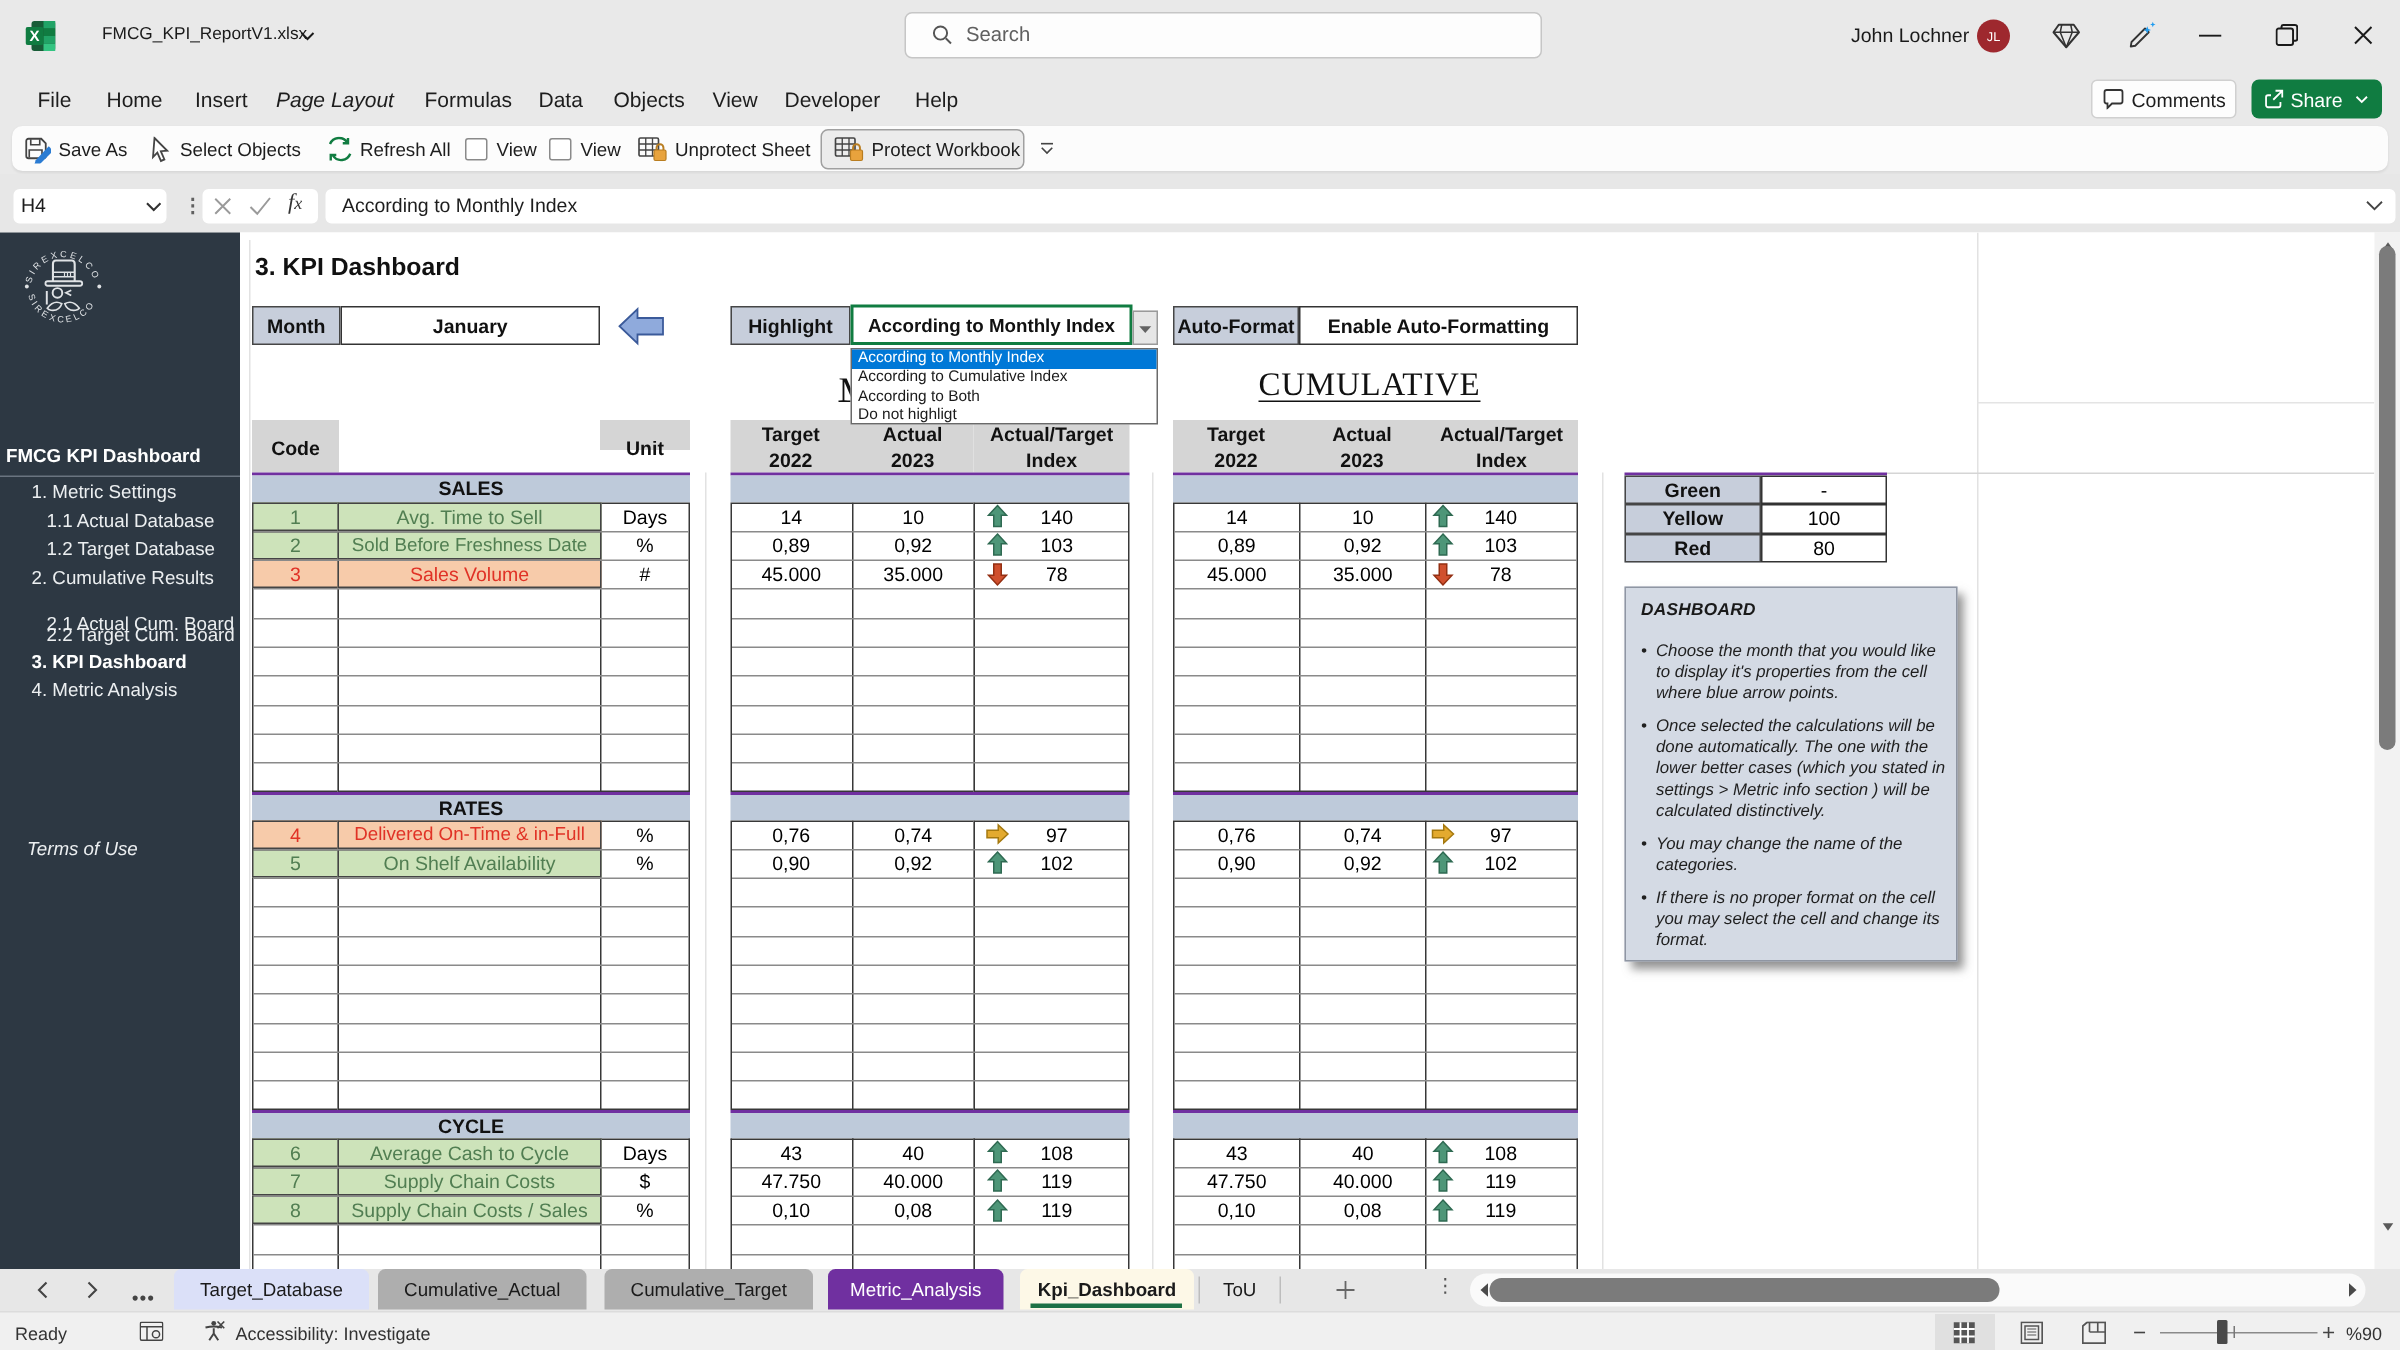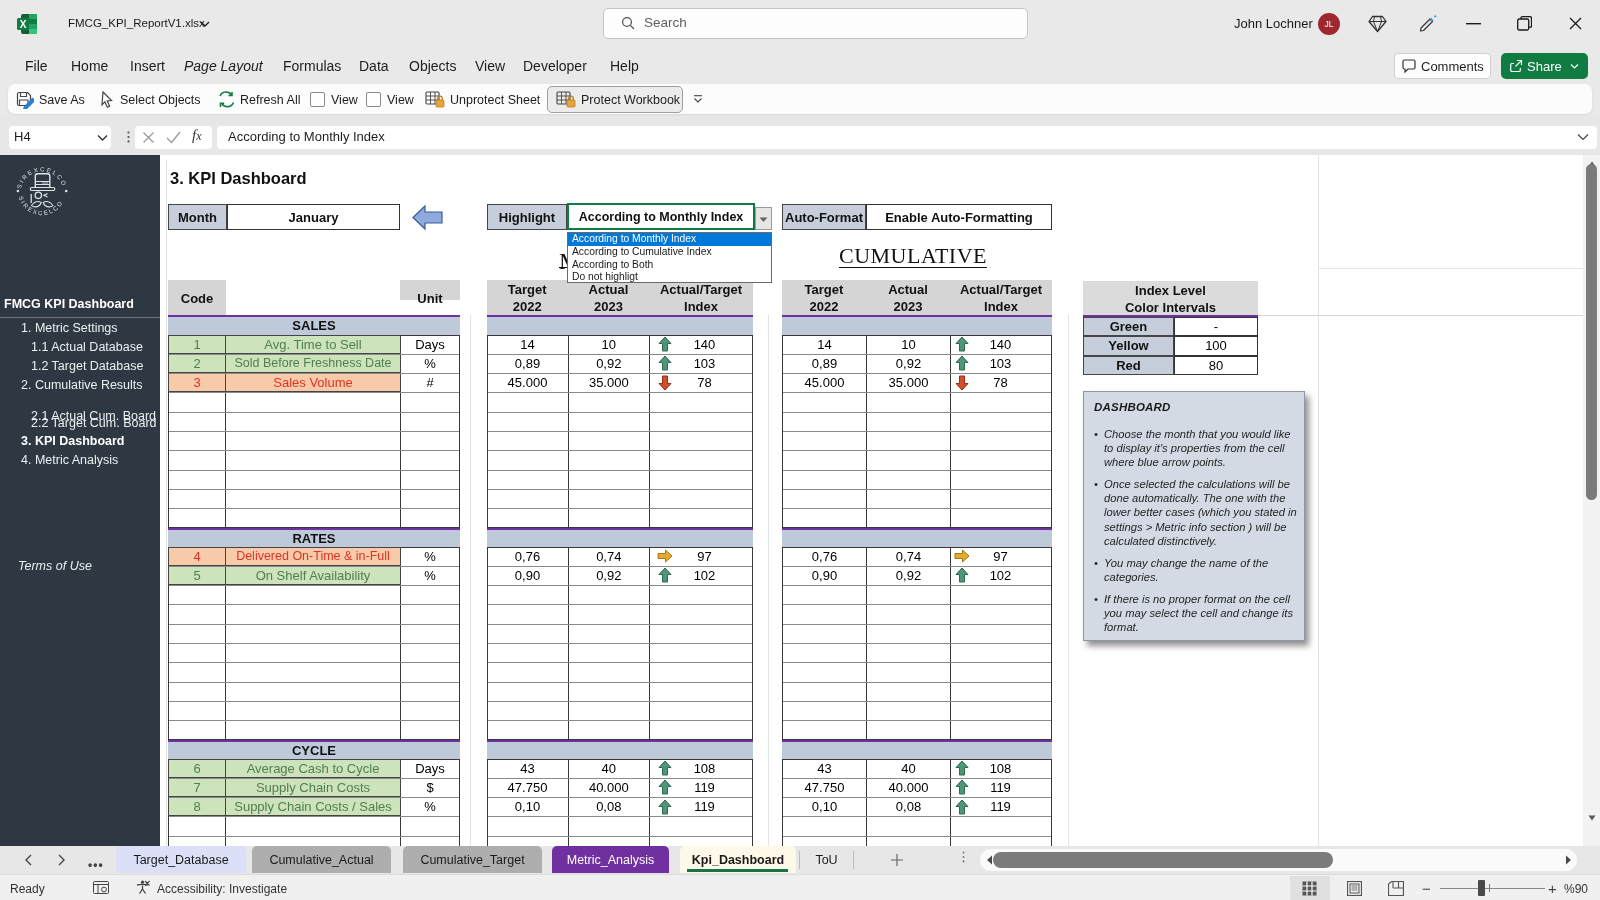--- a/index.html
+++ b/index.html
@@ -251,21 +251,20 @@
   <div class="abs" style="left:679px;top:89px;width:148px;text-align:center;font-family:'Liberation Serif',serif;font-size:22px;color:#111;border-bottom:1.6px solid #111;letter-spacing:0.5px;line-height:23px;">CUMULATIVE</div>
 
   <div class="abs hdr2" style="left:8px;top:125px;width:58px;height:35px;line-height:33px;">Code</div>
   <div class="abs hdr2" style="left:240px;top:125px;width:60px;height:20px;line-height:33px;">Unit</div>
   <div class="abs hdr2" style="left:326.5px;top:125px;width:81.3px;height:35px;">Target<br>2022</div>
   <div class="abs hdr2" style="left:407.8px;top:125px;width:81.3px;height:35px;">Actual<br>2023</div>
   <div class="abs hdr2" style="left:489.1px;top:125px;width:103.9px;height:35px;">Actual/Target<br>Index</div>
   <div class="abs hdr2" style="left:622px;top:125px;width:84px;height:35px;">Target<br>2022</div>
   <div class="abs hdr2" style="left:706px;top:125px;width:84px;height:35px;">Actual<br>2023</div>
   <div class="abs hdr2" style="left:790px;top:125px;width:102px;height:35px;">Actual/Target<br>Index</div>
-  <div class="abs hdr2" style="left:923px;top:126px;width:175px;height:34px;background:#dbdbdb;">Index Level<br>Color Intervals</div>
 
   <div class="abs purple" style="left:8px;top:160px;width:292px;height:2px;"></div>
   <div class="abs purple" style="left:326.5px;top:160px;width:266.5px;height:2px;"></div>
   <div class="abs purple" style="left:622px;top:160px;width:270px;height:2px;"></div>
   <div class="abs purple" style="left:923px;top:160px;width:175px;height:2px;"></div>
 
   <div class="abs band" style="left:8px;top:162px;width:292px;height:17.5px;line-height:18px;">SALES</div>
   <div class="abs band" style="left:326.5px;top:162px;width:266.5px;height:17.5px;"></div>
   <div class="abs band" style="left:622px;top:162px;width:270px;height:17.5px;"></div>
 

